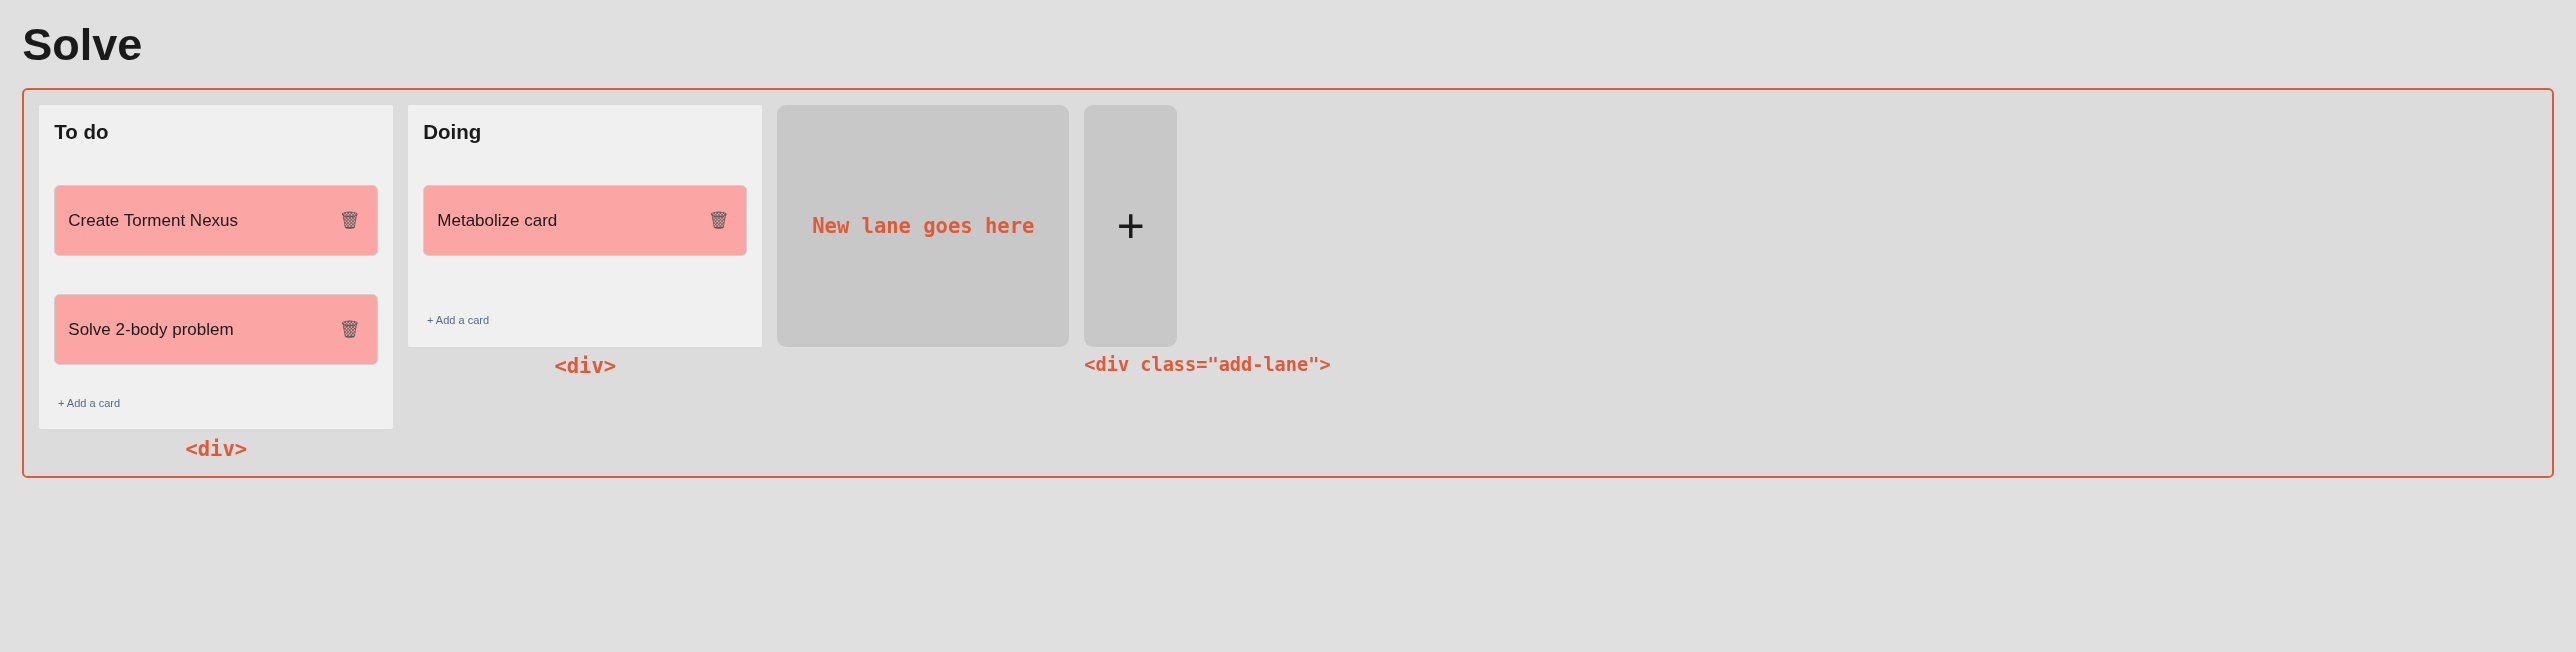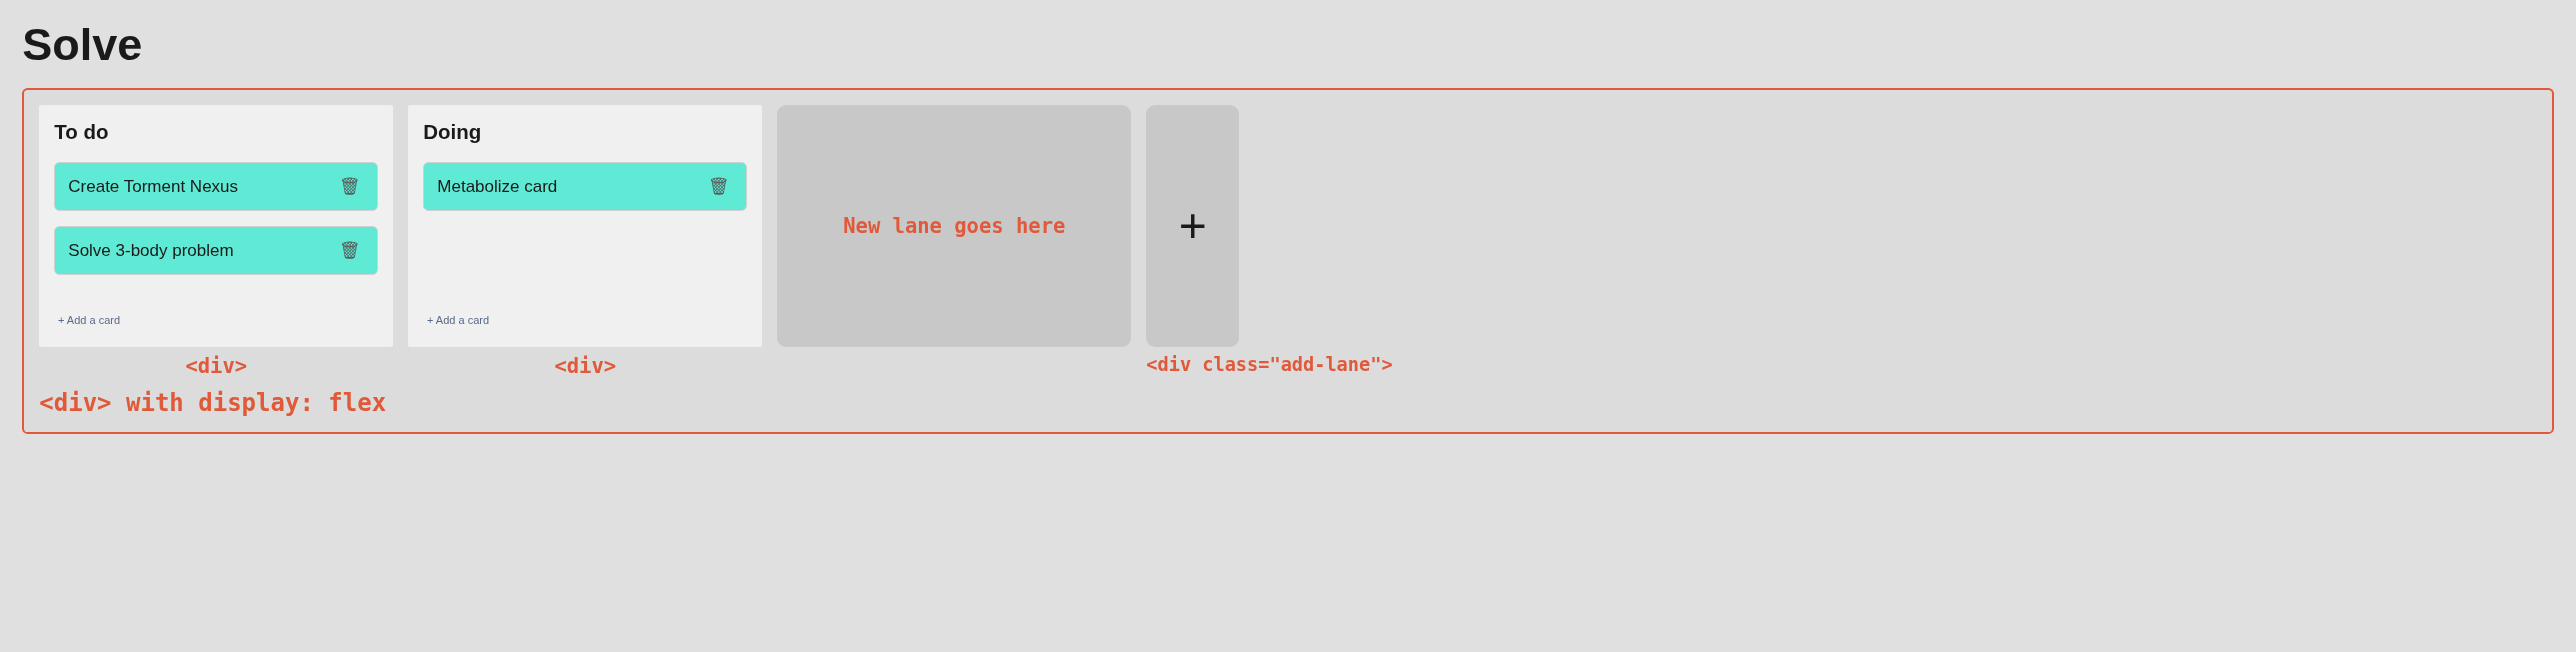--- a/index.html
+++ b/index.html
@@ -34,40 +34,41 @@
     }
 
     .lane {
       background-color: #f0f0f0;
       border-radius: 2px;
       padding: 15px;
       width: 354px;
       min-height: 242px;
       display: flex;
       flex-direction: column;
-      gap: 15px;
+      gap: 26px;
     }
 
     .lane-title {
       font-size: 20.5px;
       font-weight: 600;
       color: #1a1a1a;
       margin-bottom: 3.7px;
     }
 
     .card {
-      background-color: #5eead4;
+      background-color: #fca5a5;
       border: 0.9px solid #d0d0d0;
       border-radius: 5.6px;
-      padding: 13px 13px;
+      padding: 24px 13px;
       display: flex;
       justify-content: space-between;
       align-items: center;
       font-size: 17px;
       color: #1a1a1a;
+      margin-top: 12px;
     }
 
     .card-delete-btn {
       background: none;
       border: none;
       cursor: pointer;
       color: #555;
       font-size: 17px;
       padding: 0 3.7px;
       display: flex;
@@ -85,21 +86,21 @@
       color: #5a6a8a;
       font-size: 11px;
       text-align: left;
       padding: 5.6px 3.7px;
       margin-top: auto;
     }
 
     .new-lane-placeholder {
       background-color: #c8c8c8;
       border-radius: 9.3px;
-      width: 354px;
+      width: 292px;
       min-height: 242px;
       display: flex;
       align-items: center;
       justify-content: center;
     }
 
     .new-lane-text {
       color: #e05a3a;
       font-size: 20.5px;
       font-weight: 700;
@@ -185,21 +186,21 @@
         <div class="lane-title">To do</div>
 
         <div class="card">
           <span>Create Torment Nexus</span>
           <button class="card-delete-btn">
             <span class="trash-icon">🗑</span>
           </button>
         </div>
 
         <div class="card">
-          <span>Solve 3-body problem</span>
+          <span>Solve 2-body problem</span>
           <button class="card-delete-btn">
             <span class="trash-icon">🗑</span>
           </button>
         </div>
 
         <button class="add-card-btn">+ Add a card</button>
       </div>
       <div class="lane-annotation">&lt;div&gt;</div>
     </div>
 
@@ -225,15 +226,14 @@
 
     <div class="add-lane-wrapper">
       <button class="add-lane-btn">
         <span class="add-lane-plus">+</span>
       </button>
       <div class="add-lane-label">&lt;div class="add-lane"&gt;</div>
     </div>
 
   </div>
 
-  <div class="bottom-annotation">&lt;div&gt; with display: flex</div>
 </div>
 
 
 </body></html>

